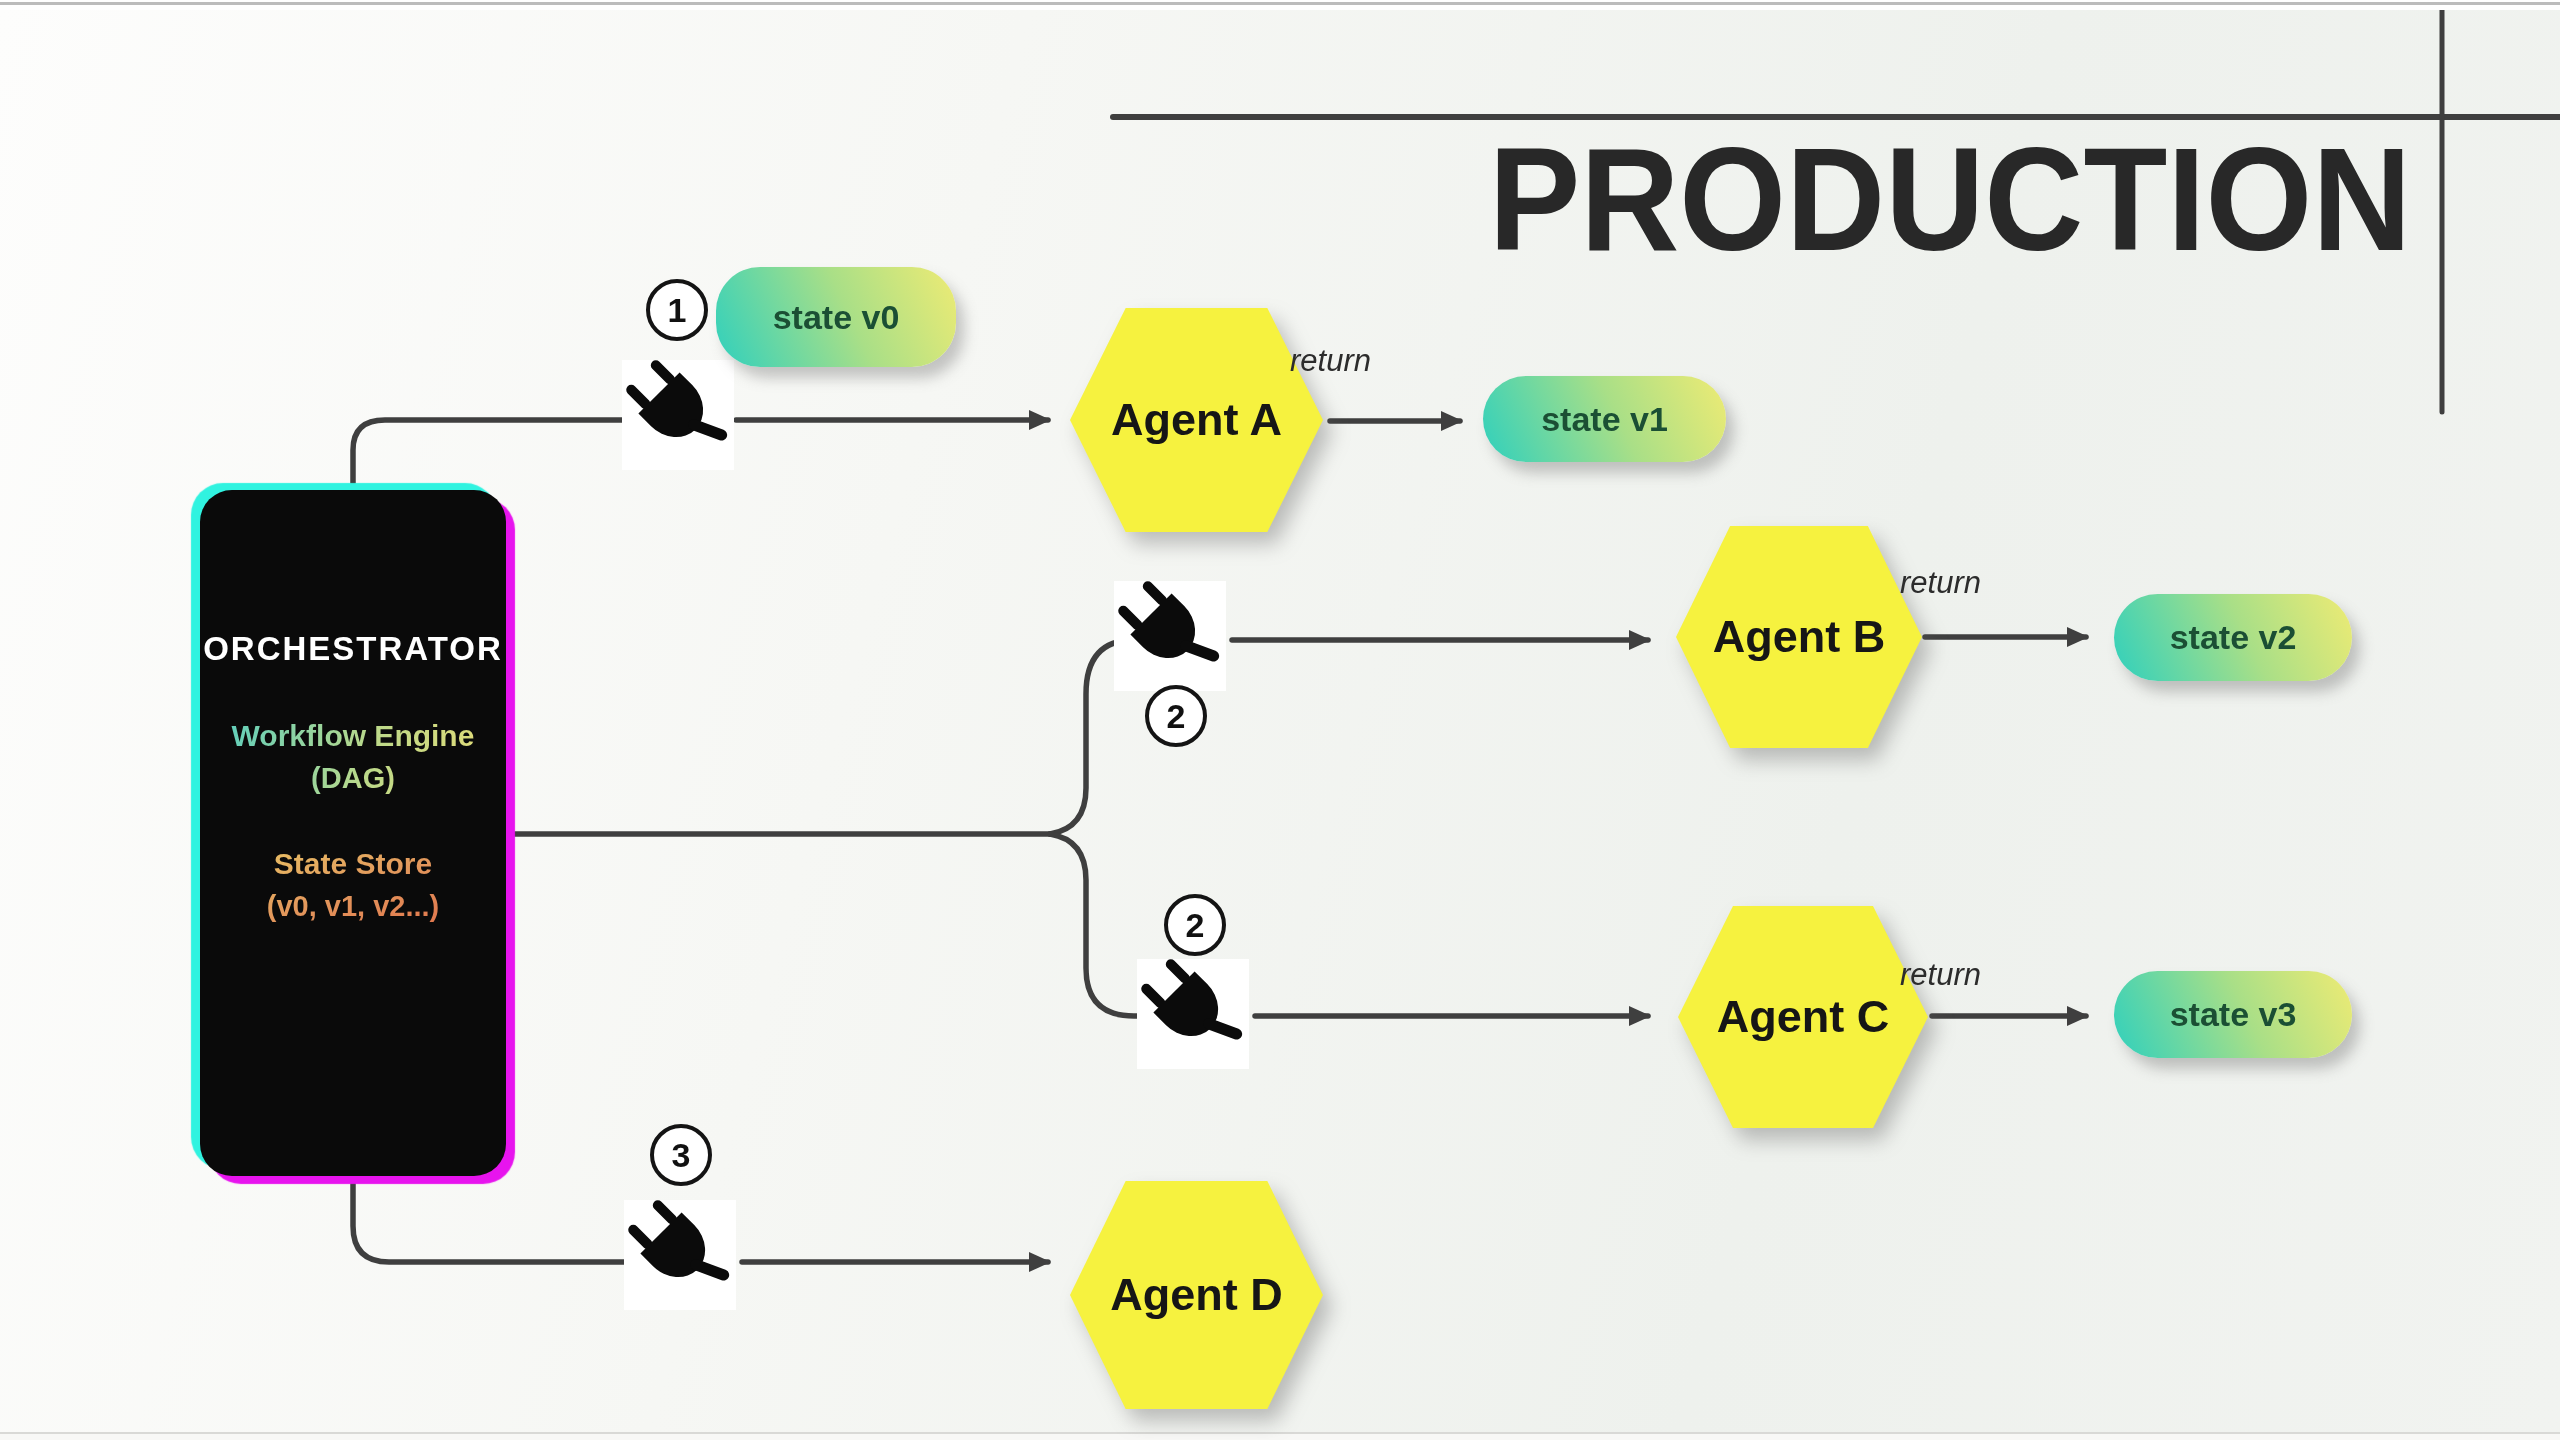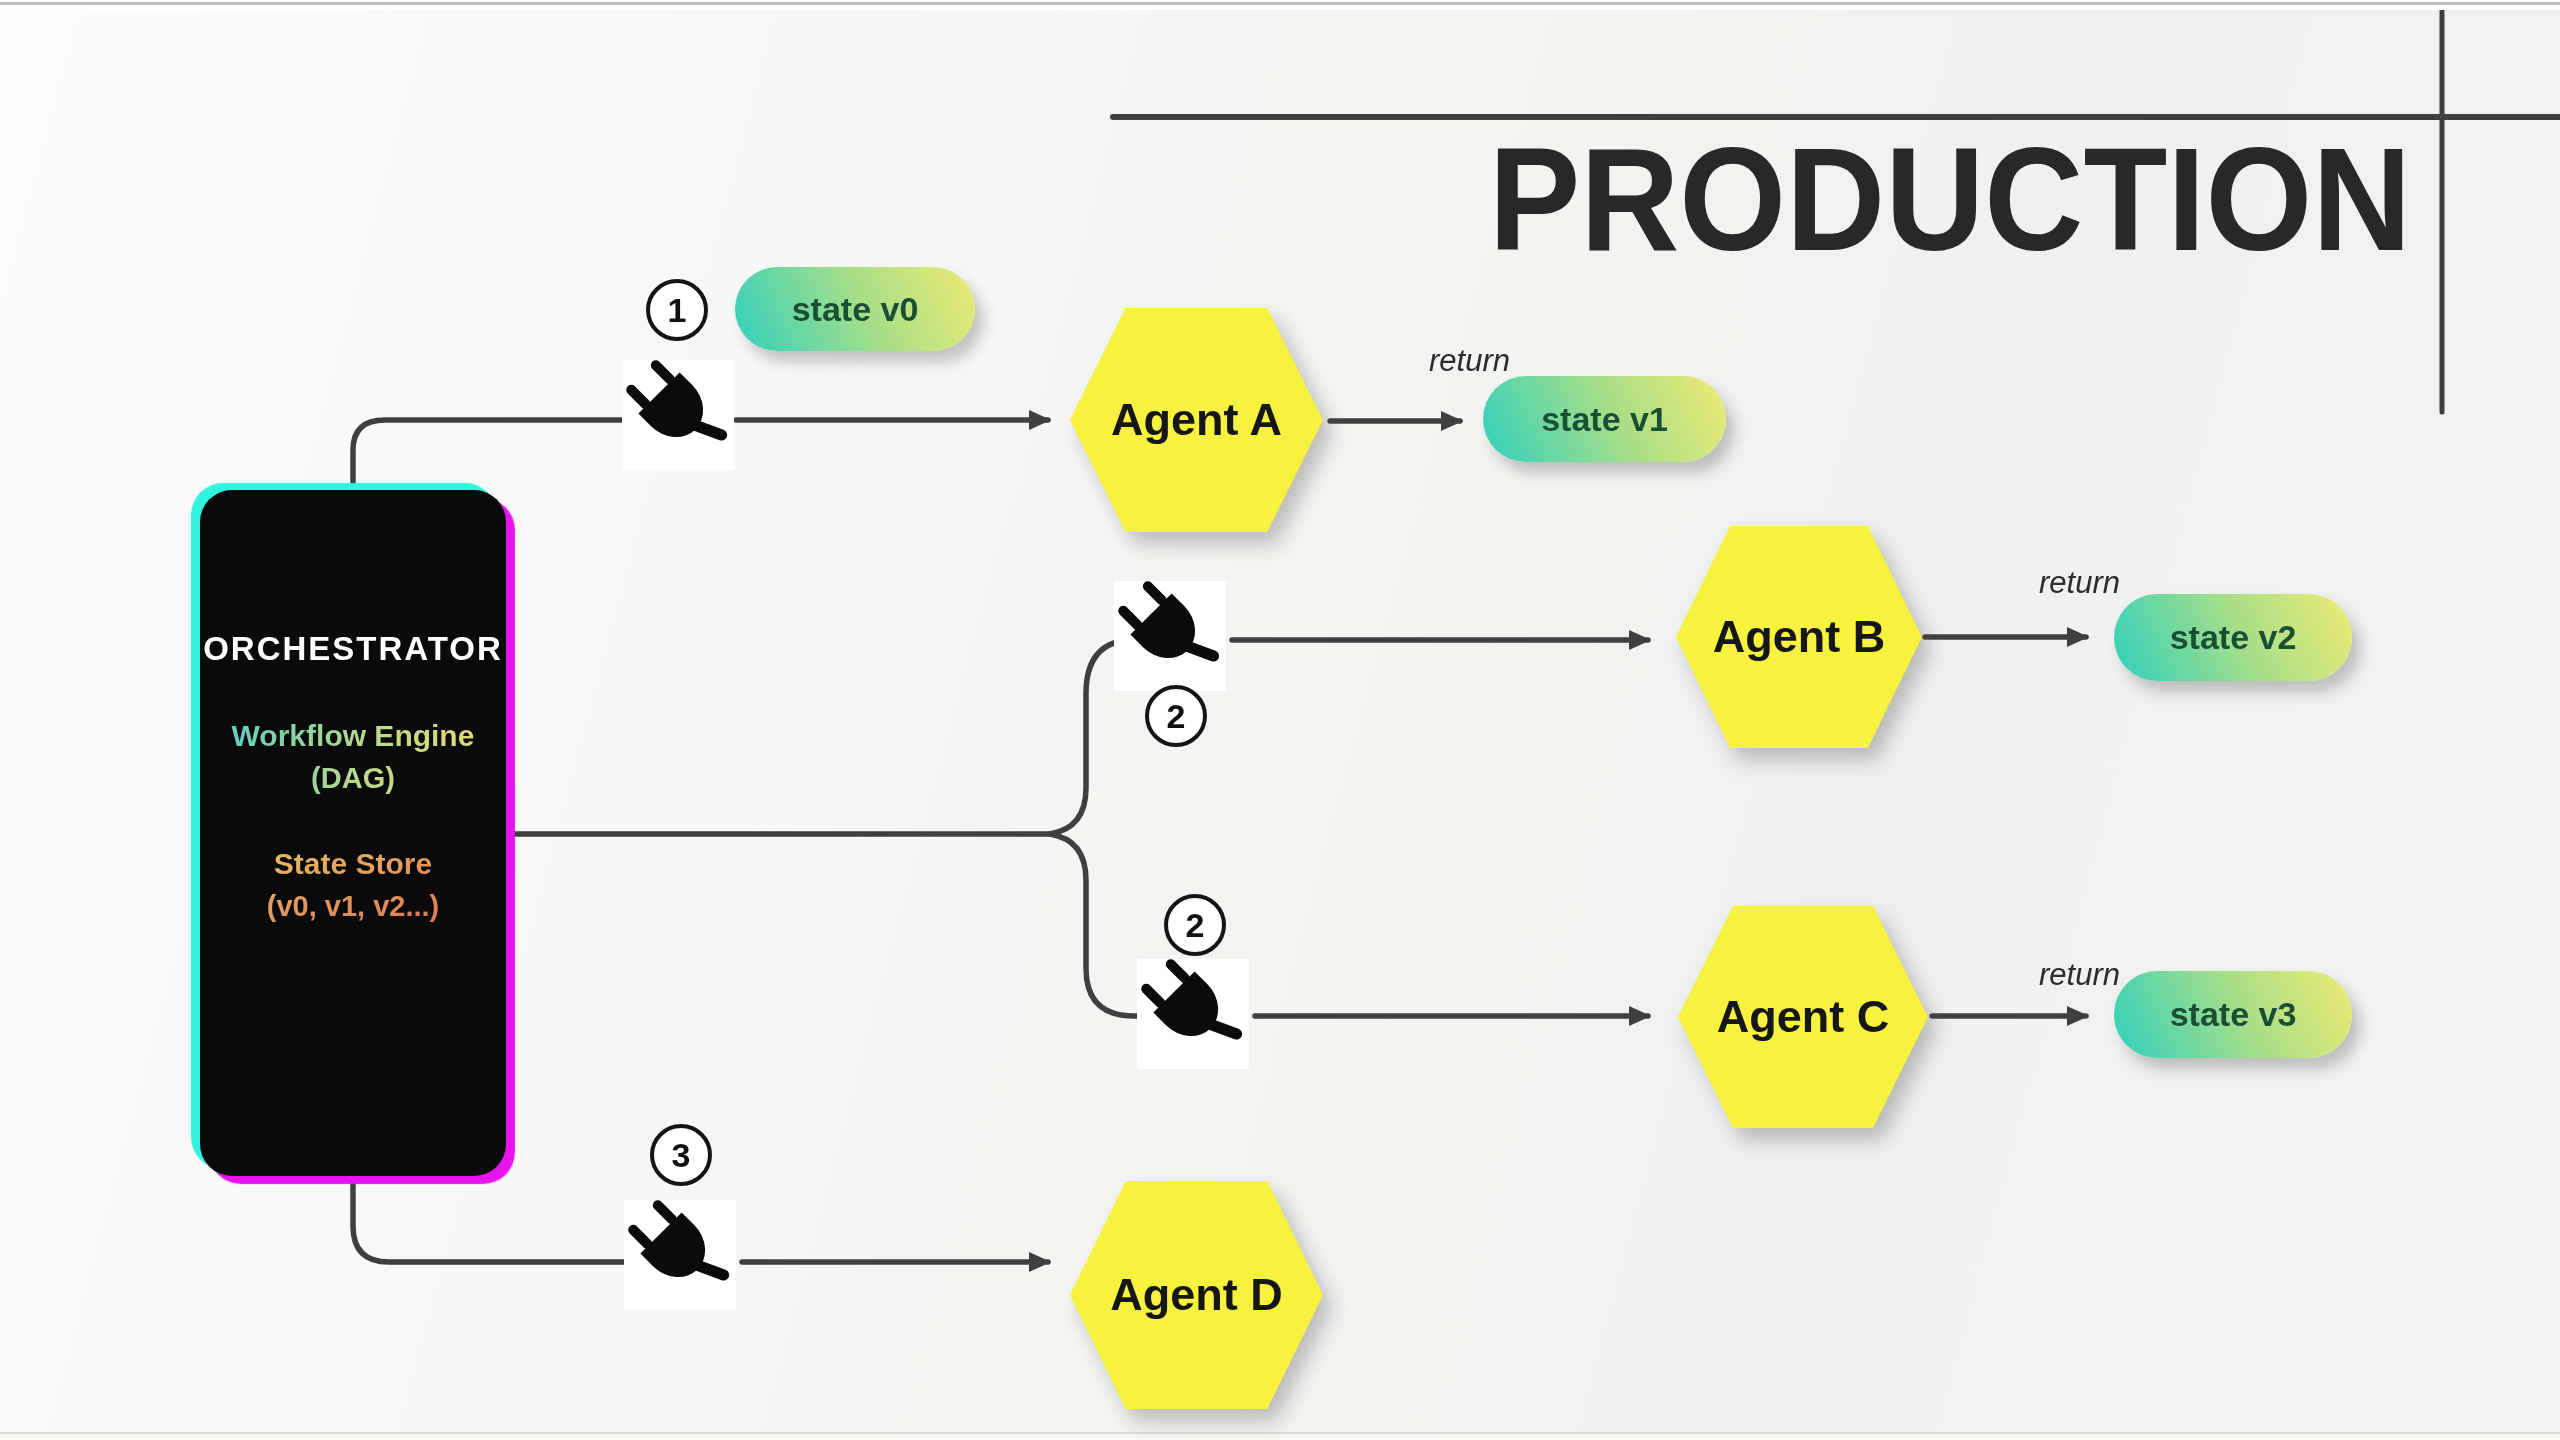--- a/index.html
+++ b/index.html
@@ -61,21 +61,21 @@
   
   .badge{
     position:absolute;width:62px;height:62px;border-radius:50%;
     background:#ffffff;border:4px solid #141414;box-sizing:border-box;
     display:flex;align-items:center;justify-content:center;
     font-size:34px;font-weight:700;color:#111111;
   }
 
   
   .return-label{
-    position:absolute;width:220px;height:46px;text-align:right;line-height:46px;
+    position:absolute;width:220px;height:46px;text-align:left;line-height:46px;
     font-size:31px;font-style:italic;font-weight:500;color:#2c2c2c;
   }
 </style>
 </head>
 <body>
 
 <div id="stage">
 
   <svg class="layer" width="2560" height="1440" viewBox="0 0 2560 1440">
     <defs>
@@ -151,21 +151,21 @@
     <div class="hex">
         <span class="hex-label">Agent C</span>
       </div>
   </div>
   <div class="hex-wrap" style="left:1070px;top:1150px;width:253px;height:228px;margin-top:31px;">
     <div class="hex">
         <span class="hex-label">Agent D</span>
       </div>
   </div>
 
-  <div class="pill" style="left:735px;top:267px;width:240px;height:84px;">
+  <div class="pill" style="left:716px;top:267px;width:240px;height:100px;">
     <span class="pill-label">state v0</span>
   </div>
   <div class="pill" style="left:1483px;top:376px;width:243px;height:86px;">
     <span class="pill-label">state v1</span>
   </div>
   <div class="pill" style="left:2114px;top:594px;width:238px;height:87px;">
     <span class="pill-label">state v2</span>
   </div>
   <div class="pill" style="left:2114px;top:971px;width:238px;height:87px;">
     <span class="pill-label">state v3</span>

